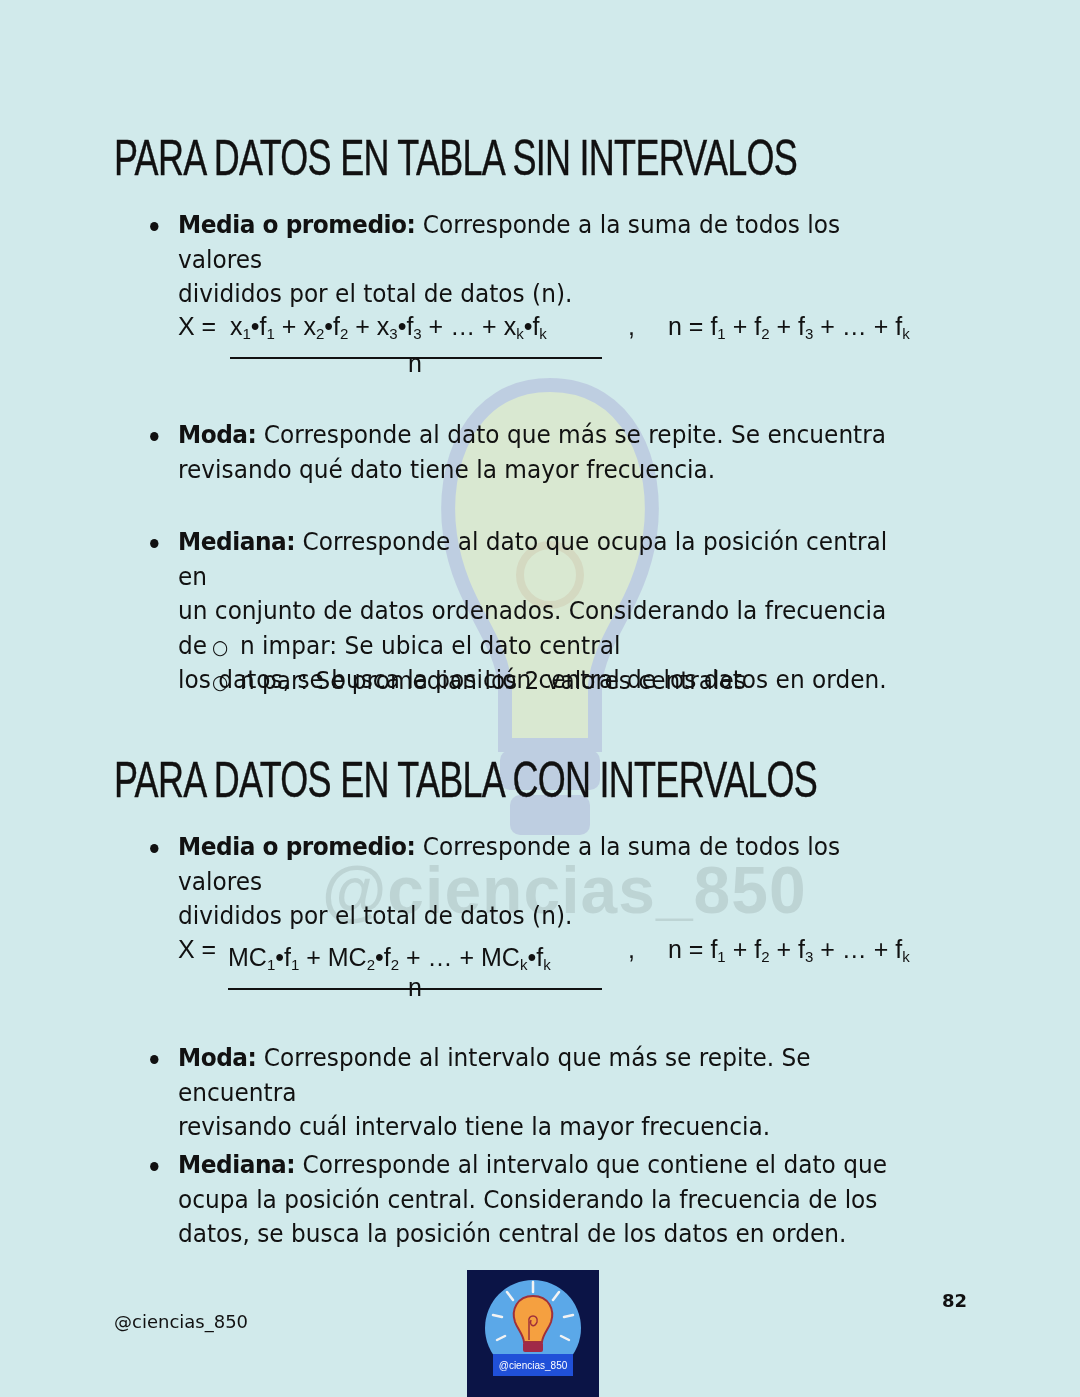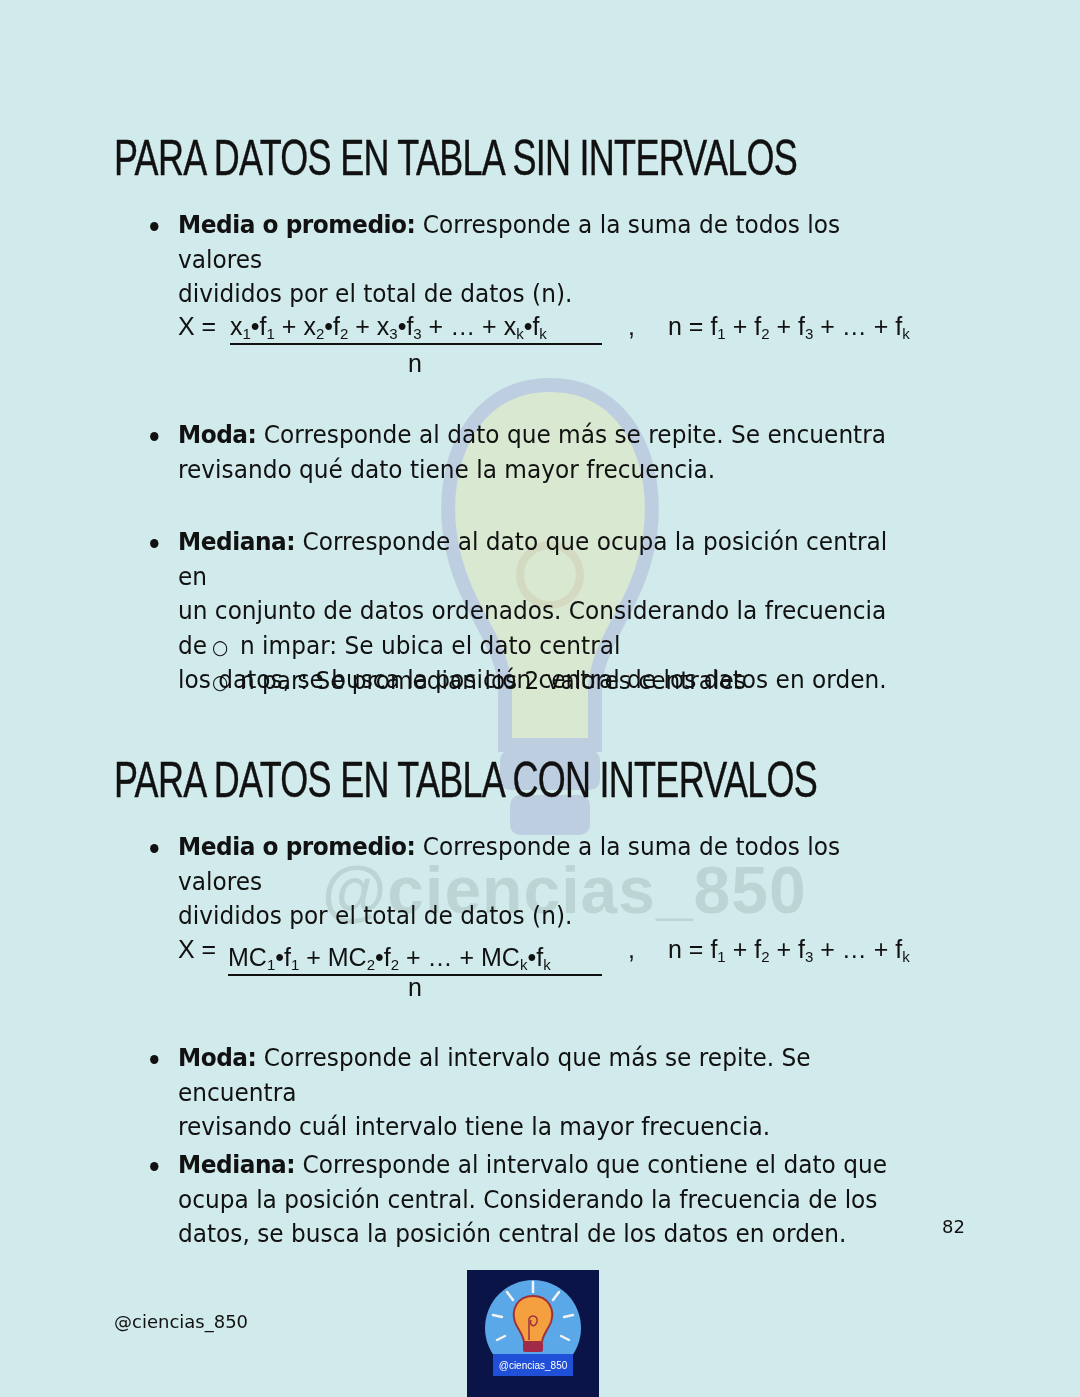--- a/index.html
+++ b/index.html
@@ -47,30 +47,30 @@
     transform: scaleX(0.93); transform-origin: left top;
   }
   .sub .circle { display: inline-block; width: 30px; font-size: 20px; }
   .formula {
     position: absolute; left: 178px;
     font-family: "Liberation Sans", sans-serif; font-size: 25px;
     white-space: nowrap;
   }
   .formula sub { font-size: 15px; vertical-align: -4px; line-height: 0; }
   .frac-num {
-    position: absolute; border-bottom: 2px solid #111; padding-bottom: 2px; white-space: nowrap;
+    position: absolute; border-bottom: 2px solid #111; padding-bottom: 16px; white-space: nowrap;
   }
   .frac-den { position: absolute; }
   .footer-handle {
     position: absolute; left: 114px; top: 1311px;
     font-family: "DejaVu Sans", sans-serif; font-size: 18px; color: #111;
   }
   .page-num {
-    position: absolute; left: 942px; top: 1216px;
-    font-family: "DejaVu Sans", sans-serif; font-size: 18px; color: #111;
+    position: absolute; left: 942px; top: 1290px;
+    font-family: "DejaVu Sans", sans-serif; font-size: 18px; color: #111; font-weight: bold;
   }
   .logo {
     position: absolute; left: 467px; top: 1270px; width: 132px; height: 127px;
     background: #0b1446;
   }
 </style>
 </head>
 <body>
 
 <svg class="watermark-bulb" viewBox="0 0 240 520">

